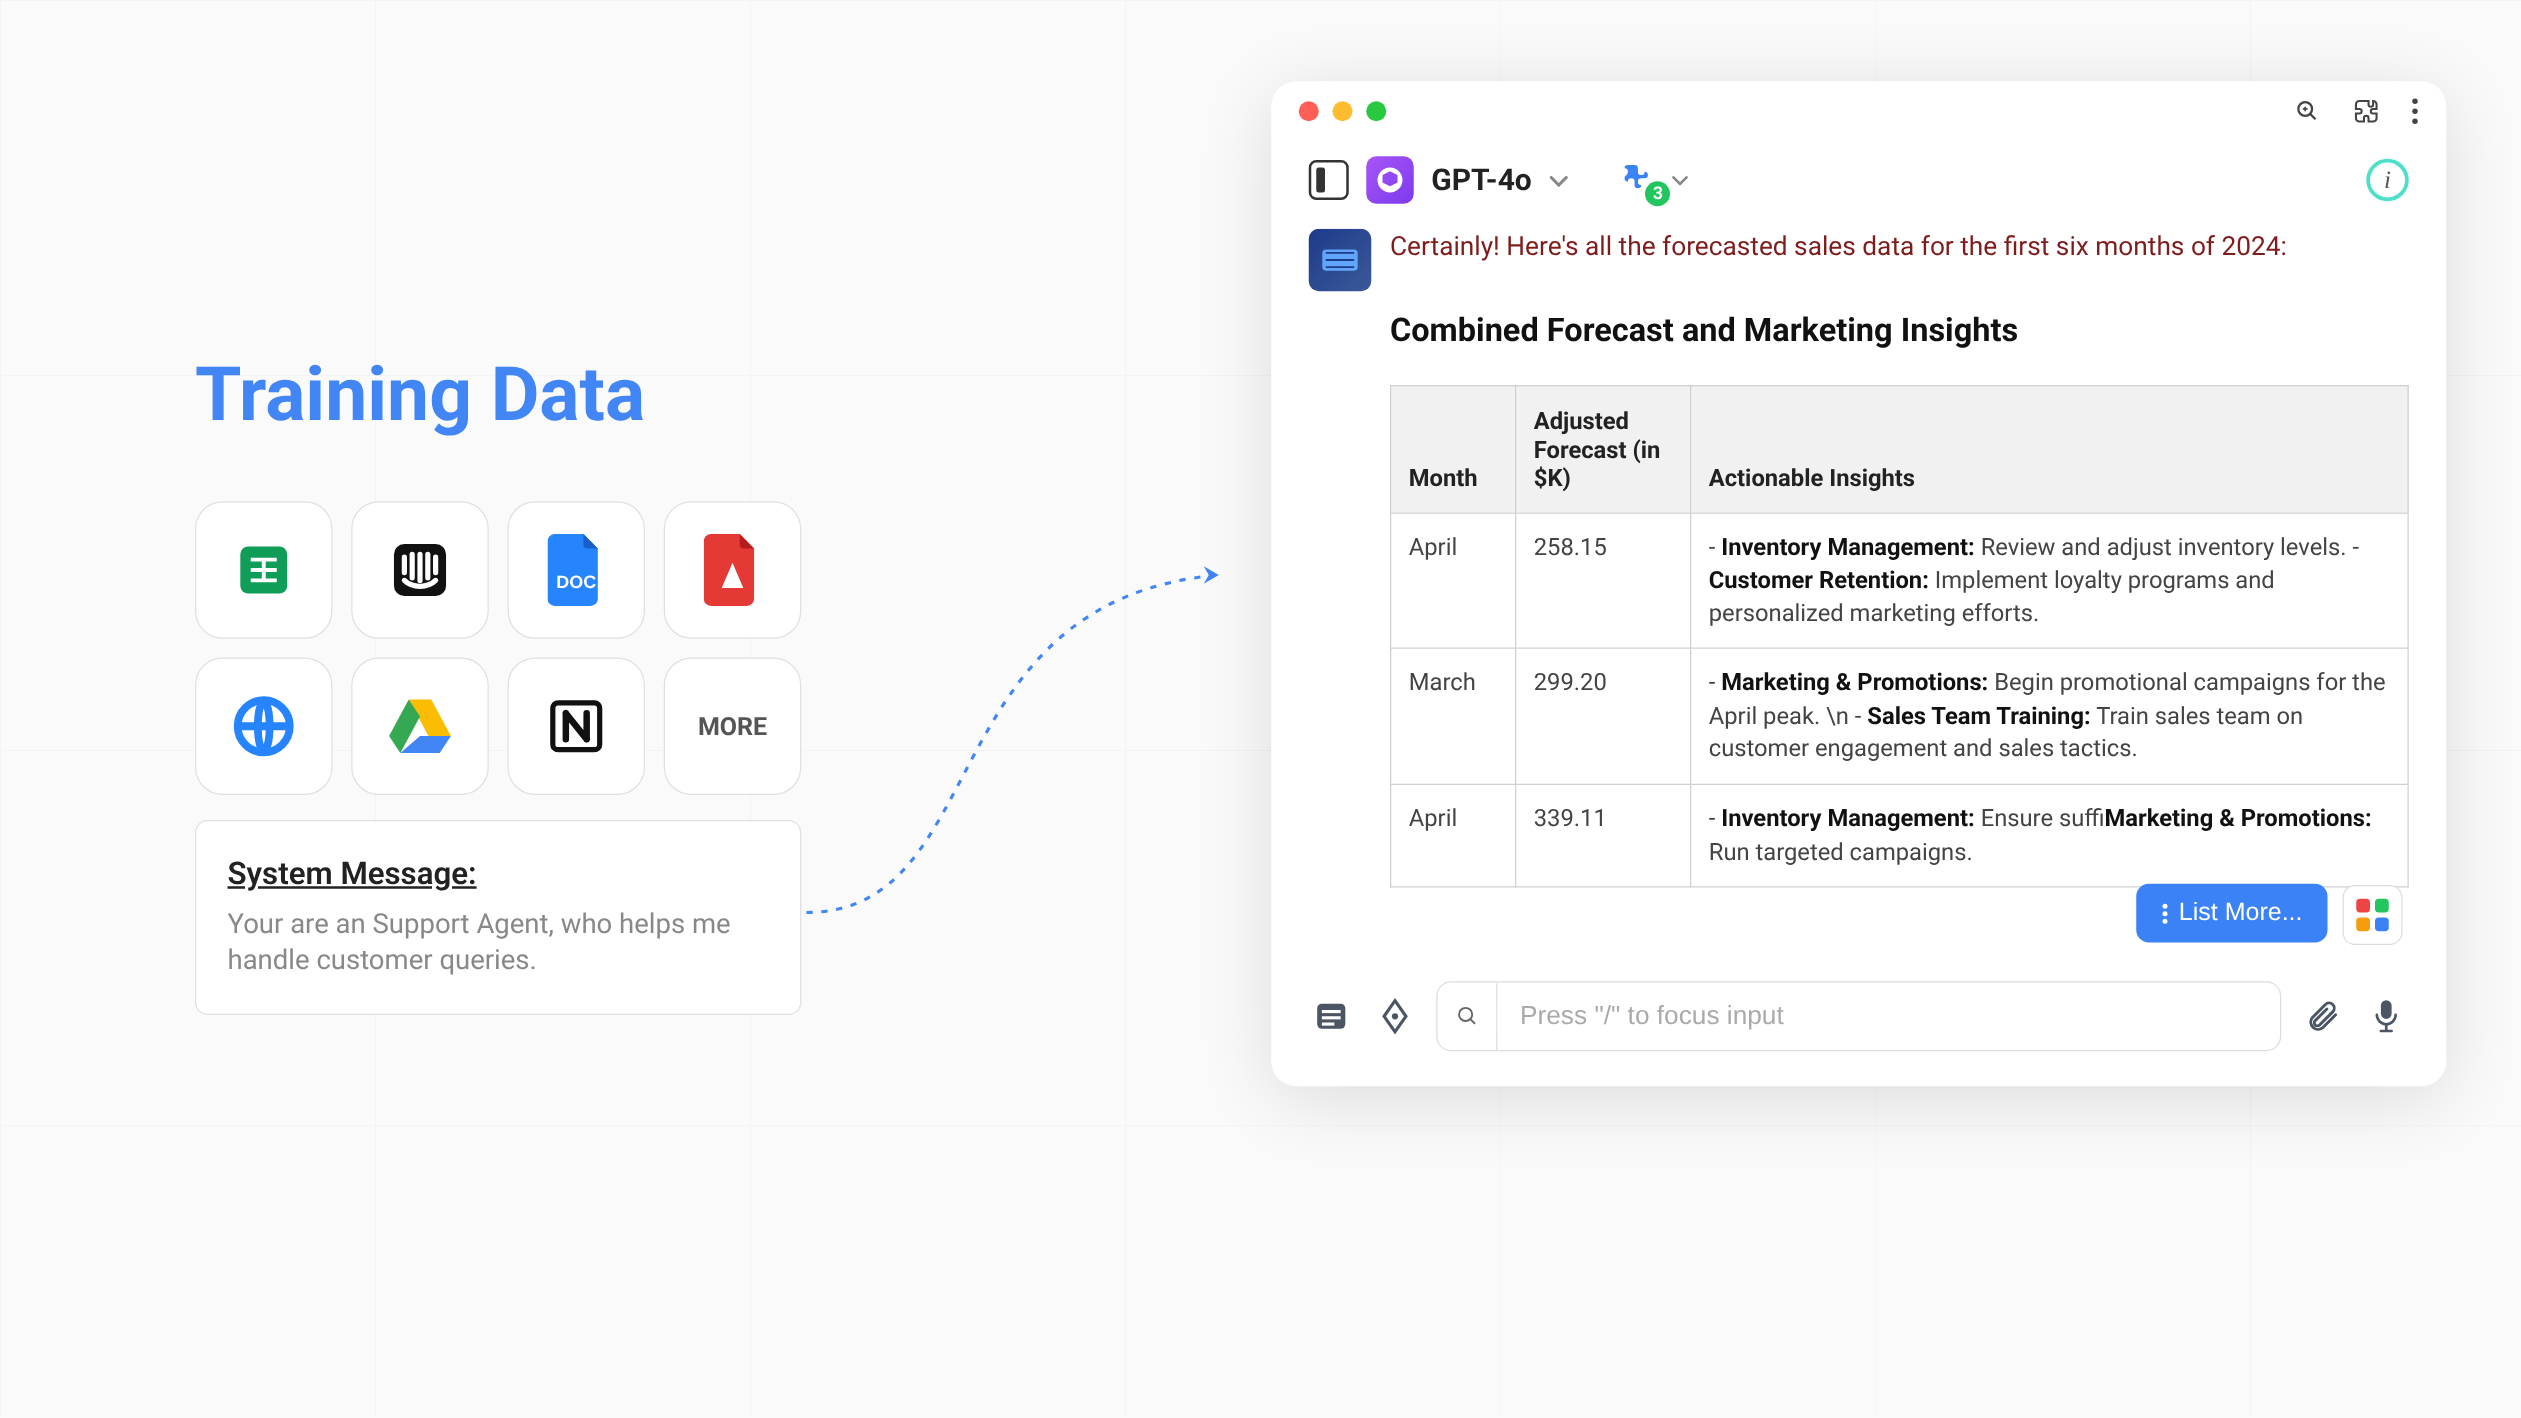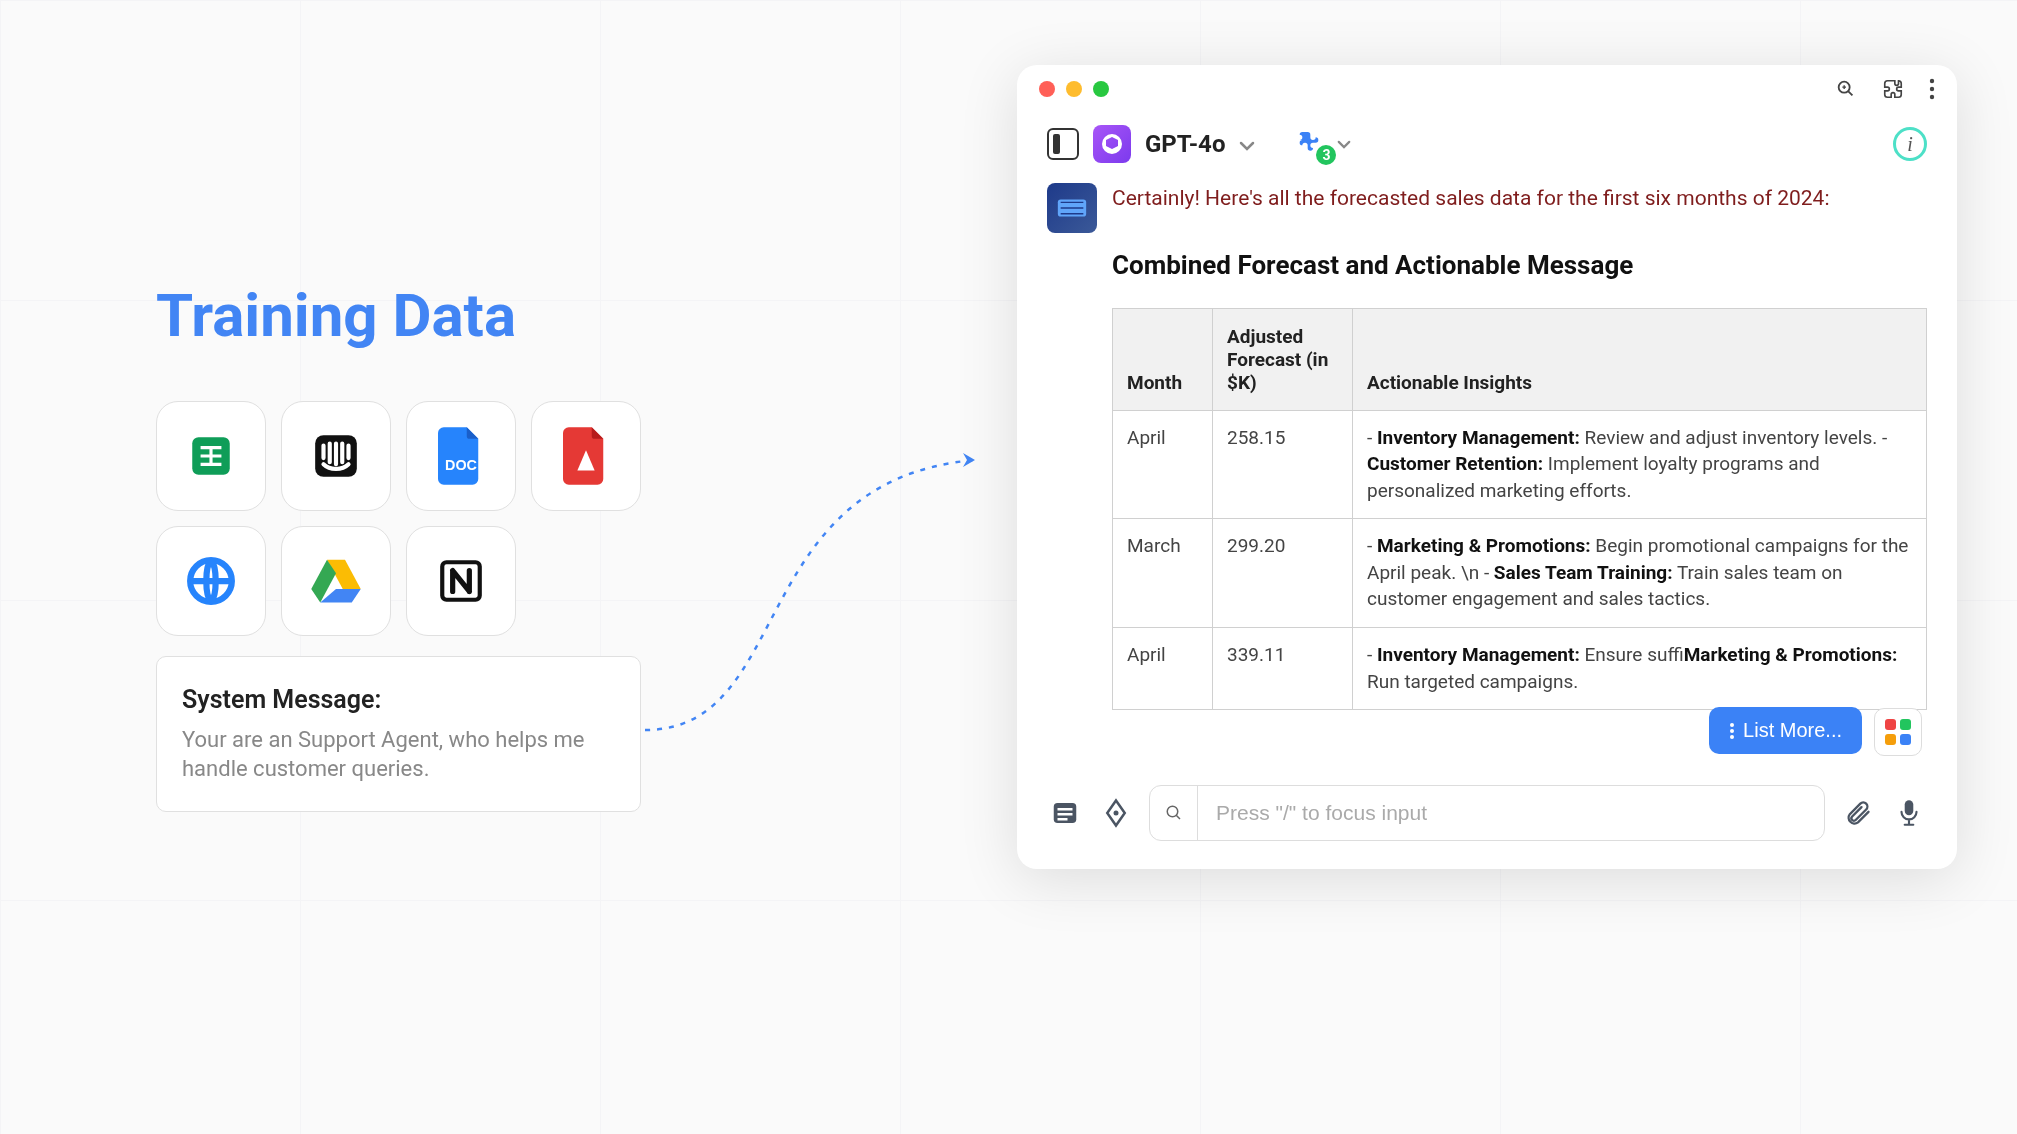--- a/index.html
+++ b/index.html
@@ -53,20 +53,21 @@
   border-radius: 10px;
   background: #fff;
   padding: 28px 25px;
   margin-top: 18px;
 }
 .system-msg-title {
   font-size: 25px;
   font-weight: 600;
   color: #222;
   margin-bottom: 12px;
+  text-decoration: underline;
 }
 .system-msg-body {
   font-size: 22px;
   color: #888;
   line-height: 1.3;
 }
 .curved-arrow {
   position: absolute;
   left: 645px;
   top: 450px;
@@ -236,20 +237,23 @@
           <path d="M30 28h16l-8 12H10l14-12h6z" fill="#4285F4"></path>
           <path d="M24 14L10 40h28L24 14z" fill="#fff" opacity="0"></path>
         </svg>
     </div>
     <div class="icon-card">
       <svg width="50" height="50" viewBox="0 0 24 24">
           <rect x="3" y="3" width="18" height="18" rx="2" fill="#fff" stroke="#111" stroke-width="2"></rect>
           <path d="M8 7v10M8 7l8 10M16 7v10" stroke="#111" stroke-width="2.5" stroke-linecap="round"></path>
         </svg>
     </div>
+    <div class="icon-card">
+      <span class="more-label">MORE</span>
+    </div>
   </div>
 
   <div class="system-msg">
     <div class="system-msg-title">System Message:</div>
     <div class="system-msg-body">Your are an Support Agent, who helps me handle customer queries.</div>
   </div>
 </div>
 
 <svg class="curved-arrow" viewBox="0 0 350 300">
   <path d="M 0 280 C 150 280, 100 30, 330 10" fill="none" stroke="#4285F4" stroke-width="2.5" stroke-dasharray="5 7"></path>
@@ -309,21 +313,21 @@
 
     <div class="msg-row">
       <div class="avatar avatar-ai">
         <svg width="34" height="34" viewBox="0 0 24 24">
             <rect x="2" y="6" width="20" height="12" rx="2" fill="#60A5FA"></rect>
             <path d="M4 8h16M4 12h16M4 16h16" stroke="#1e3a8a" stroke-width="1"></path>
           </svg>
       </div>
       <div style="flex:1">
         <div class="ai-text">Certainly! Here's all the forecasted sales data for the first six months of 2024:</div>
-        <div class="section-title">Combined Forecast and Actionable Message</div>
+        <div class="section-title">Combined Forecast and Marketing Insights</div>
 
         <table class="forecast-table">
           <thead>
             <tr>
               <th style="width:100px">Month</th>
               <th style="width:140px">Adjusted Forecast (in $K)</th>
               <th>Actionable Insights</th>
             </tr>
           </thead>
           <tbody id="forecast-body">

